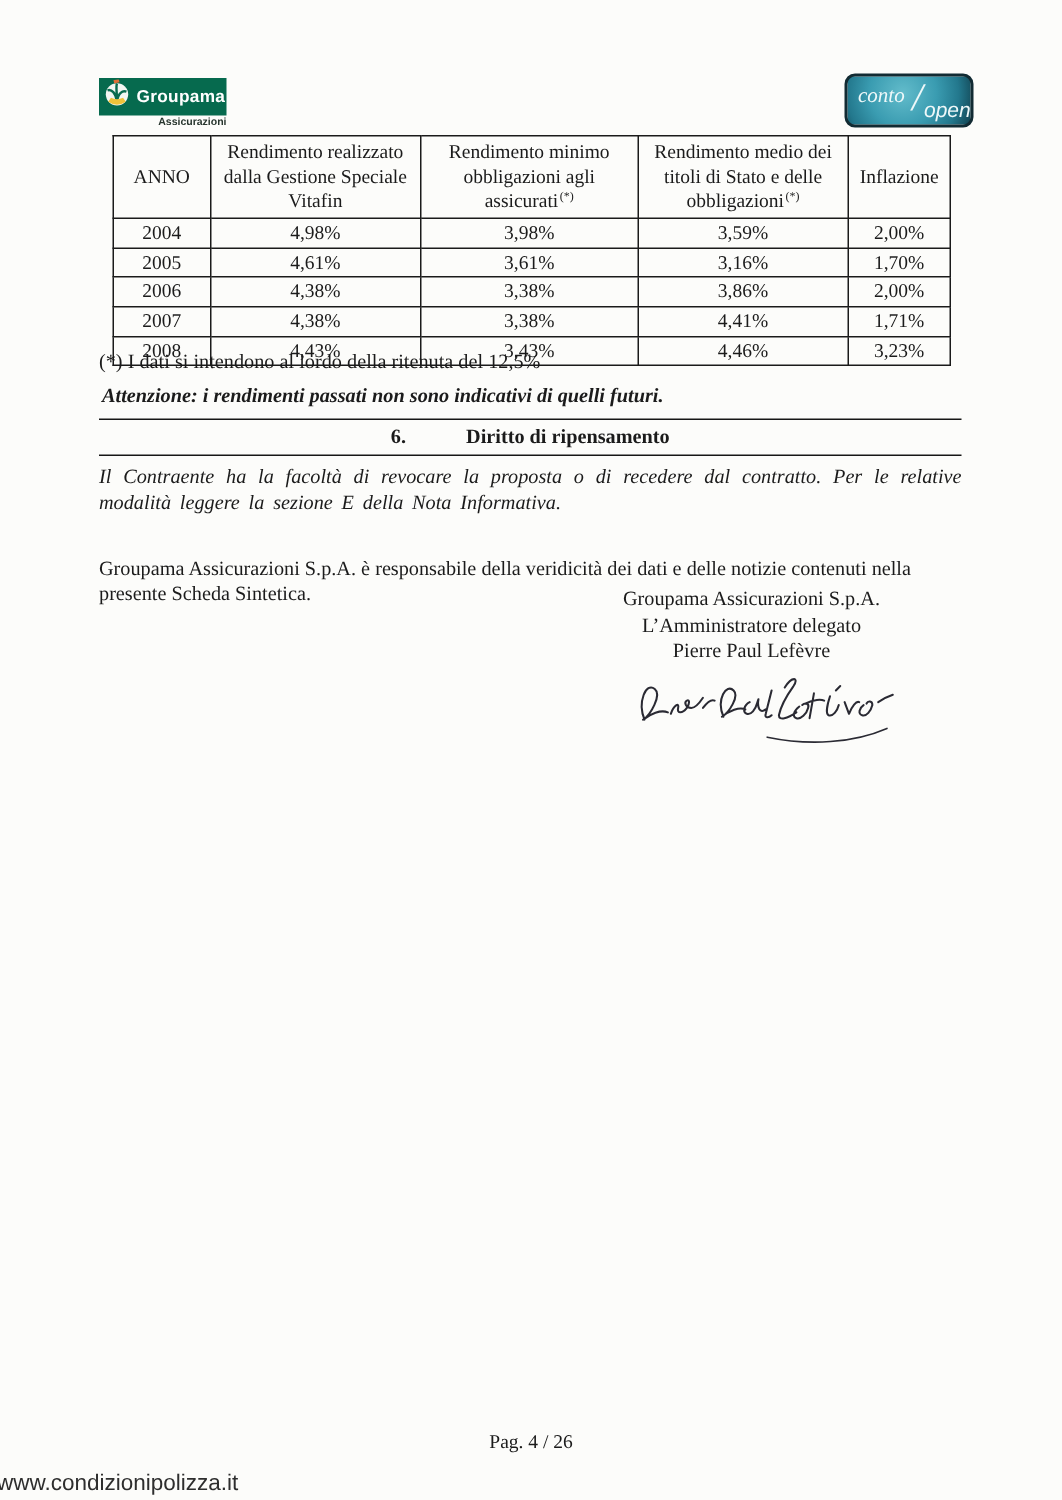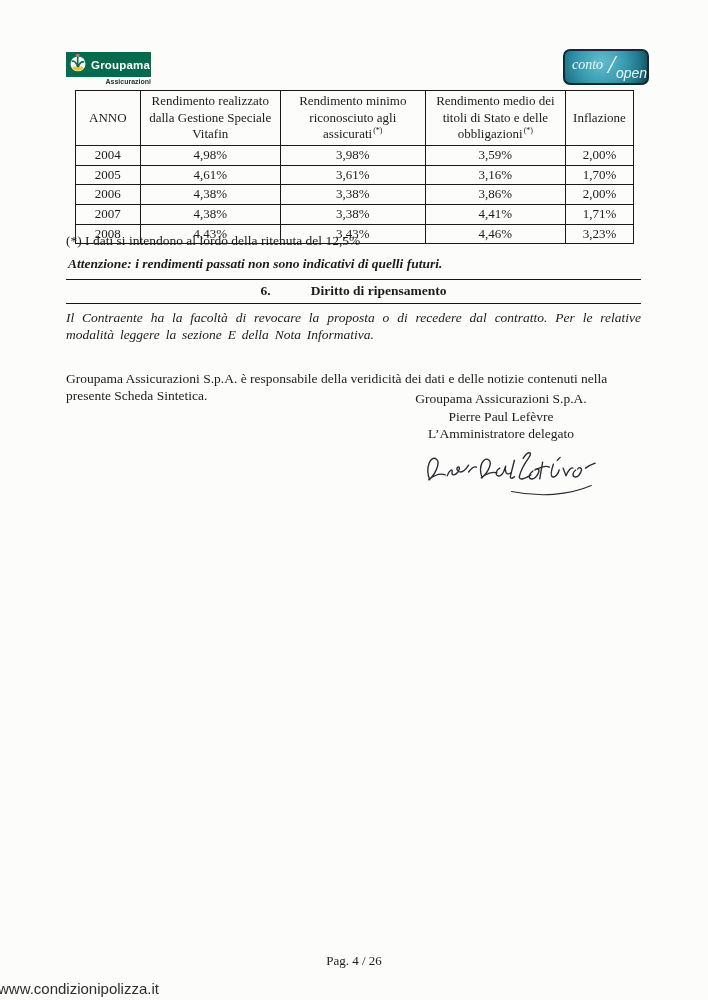--- a/index.html
+++ b/index.html
@@ -138,21 +138,21 @@
       <col style="width:11.6%">
         <col style="width:25.1%">
         <col style="width:26%">
         <col style="width:25.1%">
         <col style="width:12.2%">
     </colgroup>
     <thead>
       <tr>
         <th><span>ANNO</span></th>
         <th><span>Rendimento realizzato dalla Gestione Speciale Vitafin</span></th>
-        <th><span>Rendimento minimo riconosciuto agli assicurati</span><sup>(*)</sup></th>
+        <th><span>Rendimento minimo obbligazioni agli assicurati</span><sup>(*)</sup></th>
         <th><span>Rendimento medio dei titoli di Stato e delle obbligazioni</span><sup>(*)</sup></th>
         <th><span>Inflazione</span></th>
       </tr>
     </thead>
     <tbody>
       <tr>
         <td>2004</td>
         <td>4,98%</td>
         <td>3,98%</td>
         <td>3,59%</td>
@@ -197,22 +197,22 @@
     <span>6.</span>
     <span>Diritto di ripensamento</span>
   </div>
 
   <p class="para italic p1">Il Contraente ha la facoltà di revocare la proposta o di recedere dal contratto. Per le relative modalità leggere la sezione E della Nota Informativa.</p>
 
   <p class="para p2">Groupama Assicurazioni S.p.A. è responsabile della veridicità dei dati e delle notizie contenuti nella presente Scheda Sintetica.</p>
 
   <div class="sig-block">
     <div>Groupama Assicurazioni S.p.A.</div>
+    <div>L’Amministratore delegato</div>
     <div>Pierre Paul Lefèvre</div>
-    <div>L’Amministratore delegato</div>
   </div>
 
   <div class="sig-image">
     <svg width="185" height="70" viewBox="0 0 190 70">
       <g stroke="#2a2a33" stroke-width="1.4" fill="none" stroke-linecap="round" stroke-linejoin="round">
         <path d="M12,44 C7,32 13,18 19,23 C24,27 16,41 11,44 C16,40 23,37 28,39 M30,40 C32,34 36,32 35,36 C34,40 38,40 41,36 C43,33 43,30 41,31 C39,32 40,36 44,36 C47,36 50,32 52,29 M52,36 C55,32 58,30 60,31"></path>
         <path d="M66,42 C61,30 68,19 73,24 C77,28 70,39 65,42 C70,38 77,35 81,37 M84,32 C80,34 79,39 82,40 C85,41 88,37 89,33 L90,30 C89,36 91,40 95,37 M99,24 L95,40 C94,43 97,43 99,41"></path>
         <path d="M108,22 C113,14 118,15 114,21 C109,28 105,36 104,41 C104,45 110,43 116,39 M118,35 C114,38 113,42 116,43 C119,44 123,40 124,36 C125,33 122,32 120,34 M128,26 L125,43 M122,33 C128,30 133,30 135,31 M139,28 C137,34 136,40 138,41 C141,42 144,38 145,34 M143,24 L146,21 M149,32 L152,40 C154,35 157,31 159,32 M162,34 C159,36 158,40 161,41 C164,42 167,38 168,34 C168,31 165,31 164,33 M172,32 C175,30 179,28 182,27"></path>
         <path d="M96,56 C125,62 155,60 178,50" stroke-width="1.1"></path>
       </g>

